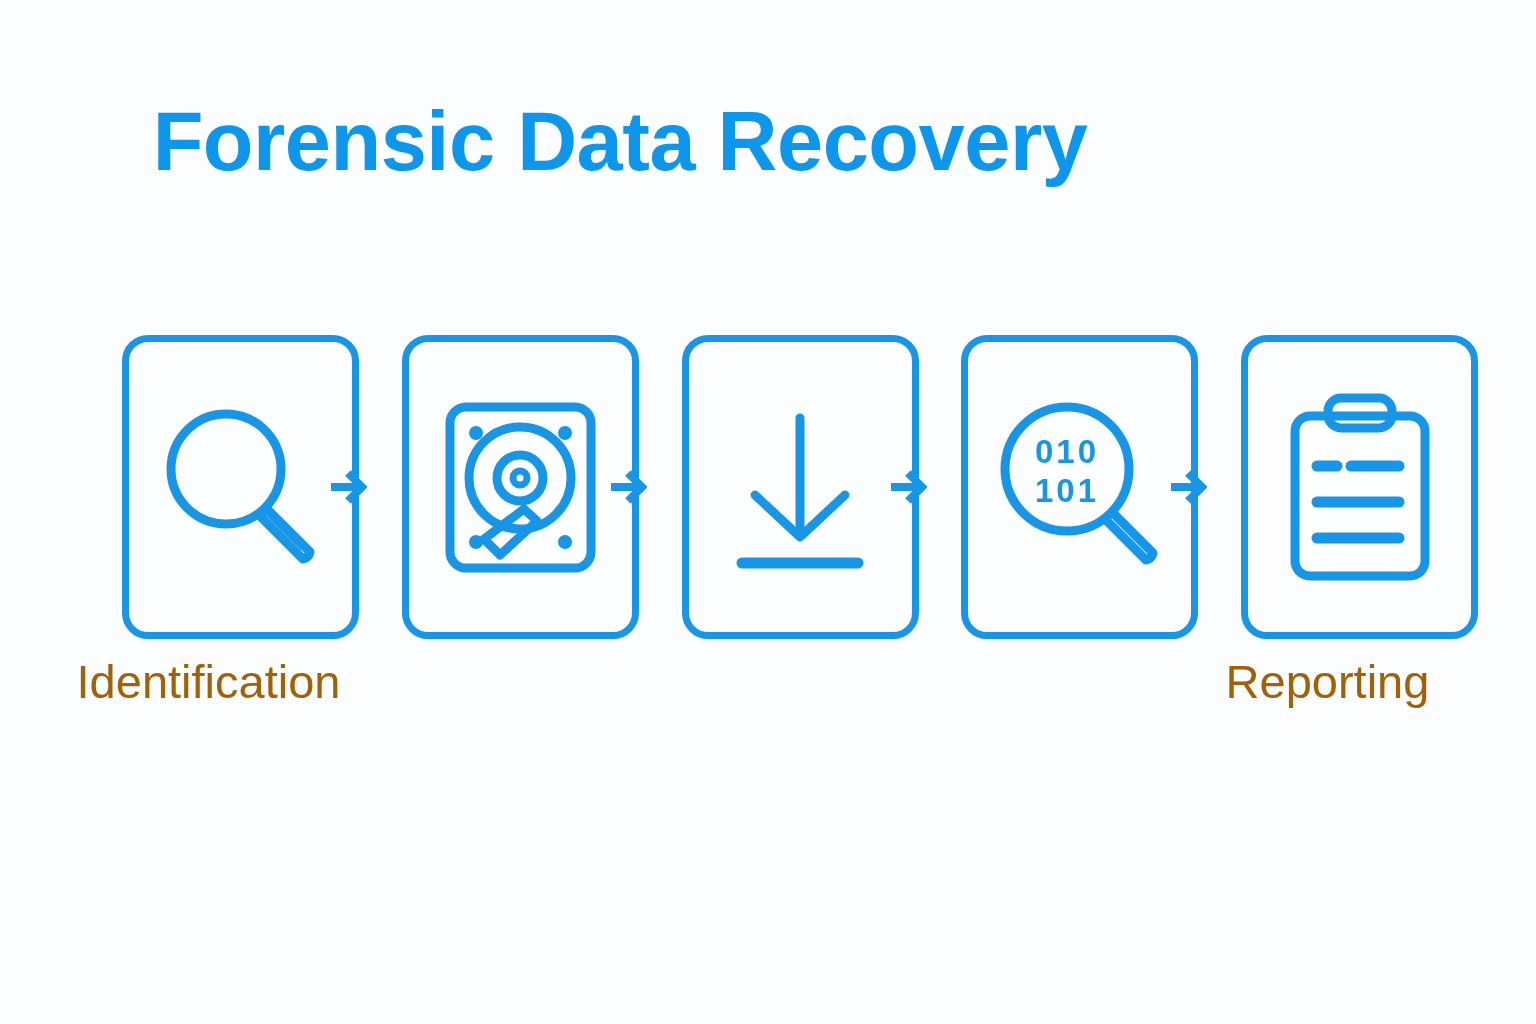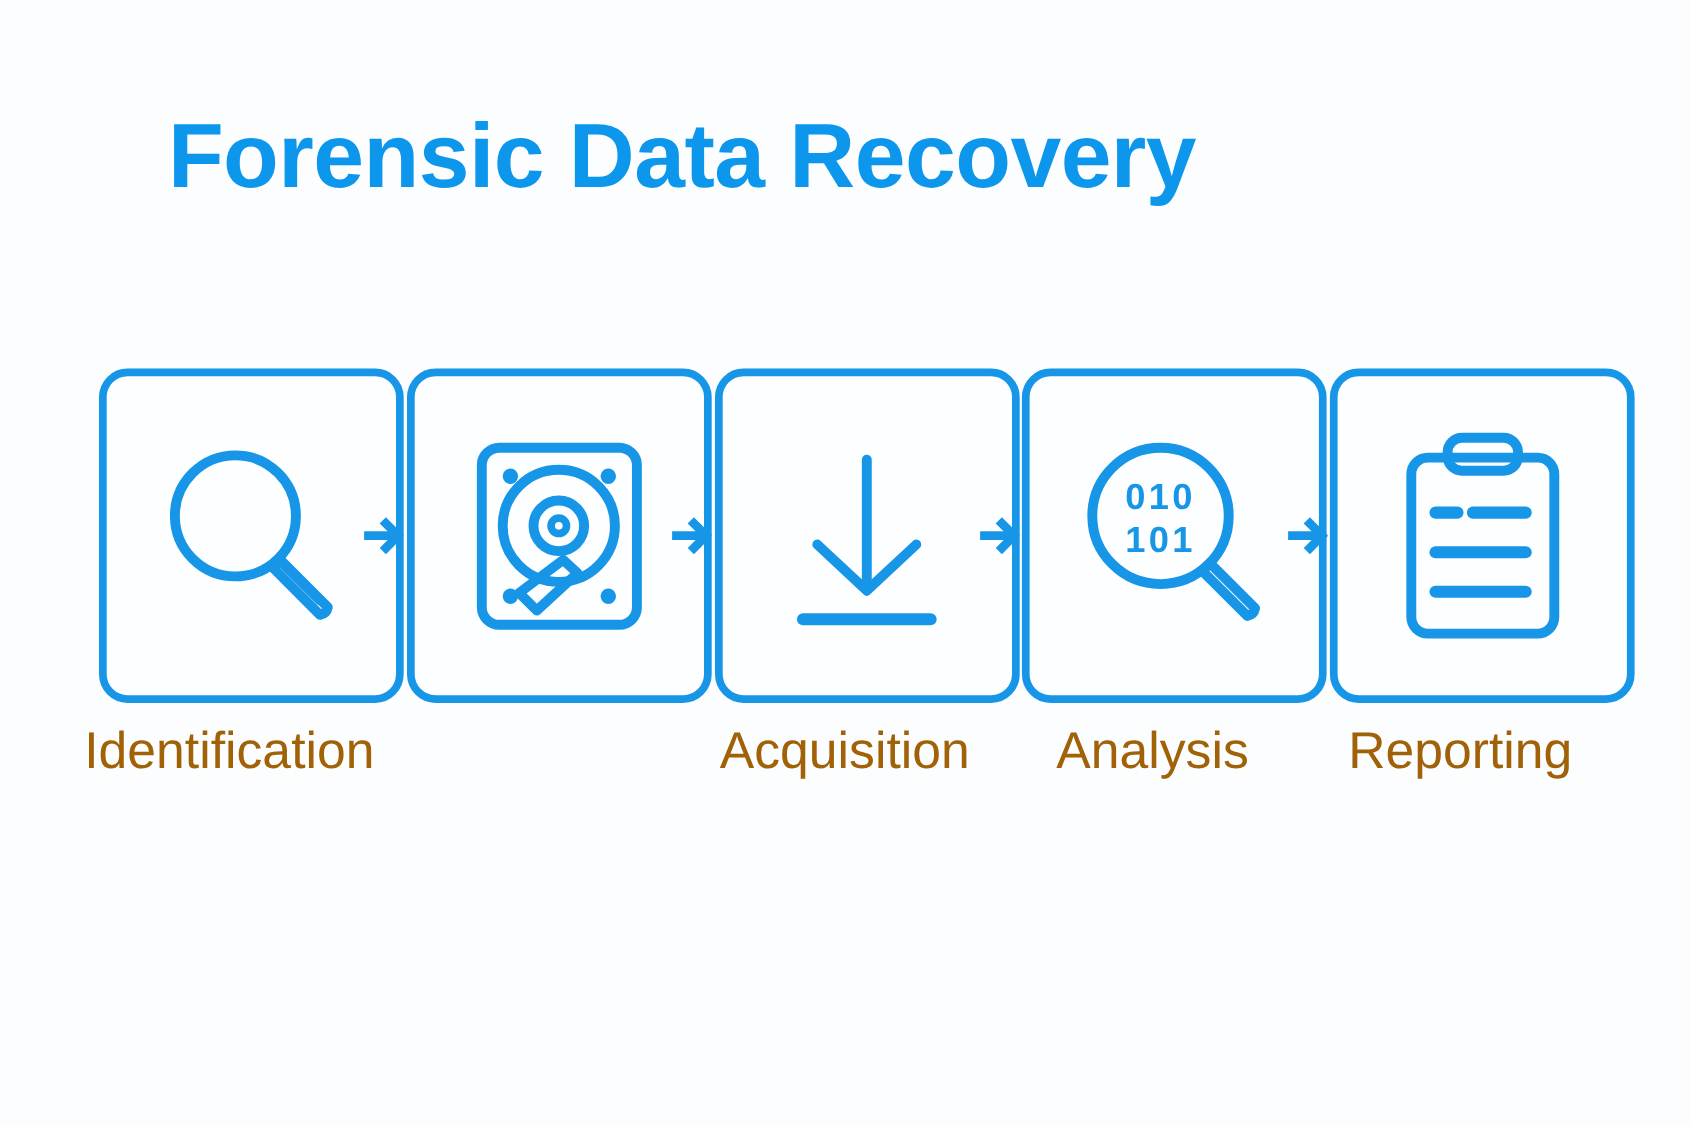--- a/index.html
+++ b/index.html
@@ -41,29 +41,30 @@
     align-items: stretch;
   }
 
   .step {
     width: 237px;
     flex: 0 0 237px;
     position: relative;
   }
 
   .card {
-    width: 277px;
+    width: 237px;
     height: 304px;
     box-sizing: border-box;
     border: 7px solid #1796e8;
     border-radius: 26px;
     background: #fcfeff;
     display: flex;
     align-items: center;
     justify-content: center;
+    margin-left: 32px;
   }
 
   .card svg {
     display: block;
   }
 
   .connector {
     flex: 1 1 auto;
     display: flex;
     align-items: center;
@@ -144,21 +145,20 @@
   <div class="step">
     <div class="card">
       <span>
         <svg width="160" height="175" viewBox="0 0 160 175">
           <path d="M80 18 V135" fill="none" stroke="#1796e8" stroke-width="9" stroke-linecap="round"></path>
           <path d="M35 95 L80 137 L125 95" fill="none" stroke="#1796e8" stroke-width="9" stroke-linecap="round" stroke-linejoin="round"></path>
           <path d="M22 163 H138" fill="none" stroke="#1796e8" stroke-width="11" stroke-linecap="round"></path>
         </svg>
       </span>
     </div>
-    <div class="step-label">Acquisition</div>
   </div>
 
   <div class="connector">
     <span>
       <svg width="38" height="42" viewBox="0 0 38 42">
         <path d="M2 21 H30" fill="none" stroke="#1796e8" stroke-width="8"></path>
         <path d="M19 7 L33 21 L19 35" fill="none" stroke="#1796e8" stroke-width="8"></path>
       </svg>
     </span>
   </div>
@@ -167,21 +167,20 @@
     <div class="card">
       <span>
         <svg width="170" height="185" viewBox="0 0 170 185">
           <circle cx="72" cy="74" r="62" fill="none" stroke="#1796e8" stroke-width="9"></circle>
           <text x="72" y="68" text-anchor="middle" font-family="Liberation Sans, sans-serif" font-size="33" font-weight="bold" fill="#1796e8" letter-spacing="3">010</text>
           <text x="72" y="107" text-anchor="middle" font-family="Liberation Sans, sans-serif" font-size="33" font-weight="bold" fill="#1796e8" letter-spacing="3">101</text>
           <path d="M110 124 L117 117 L158 158 A9 9 0 0 1 151 165 Z" fill="none" stroke="#1796e8" stroke-width="9" stroke-linejoin="round"></path>
         </svg>
       </span>
     </div>
-    <div class="step-label">Analysis</div>
   </div>
 
   <div class="connector">
     <span>
       <svg width="38" height="42" viewBox="0 0 38 42">
         <path d="M2 21 H30" fill="none" stroke="#1796e8" stroke-width="8"></path>
         <path d="M19 7 L33 21 L19 35" fill="none" stroke="#1796e8" stroke-width="8"></path>
       </svg>
     </span>
   </div>

